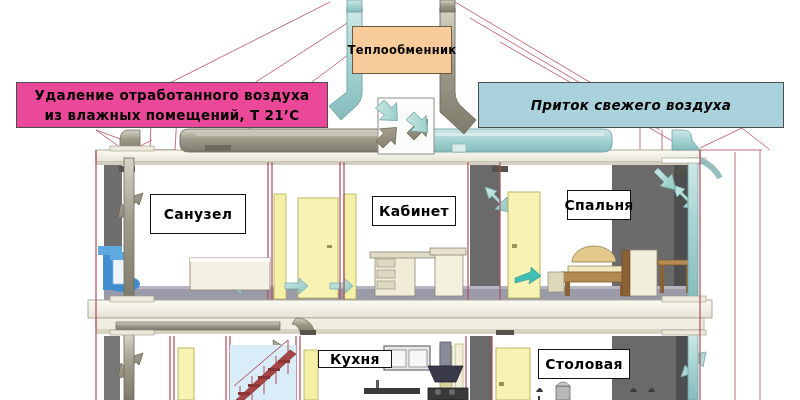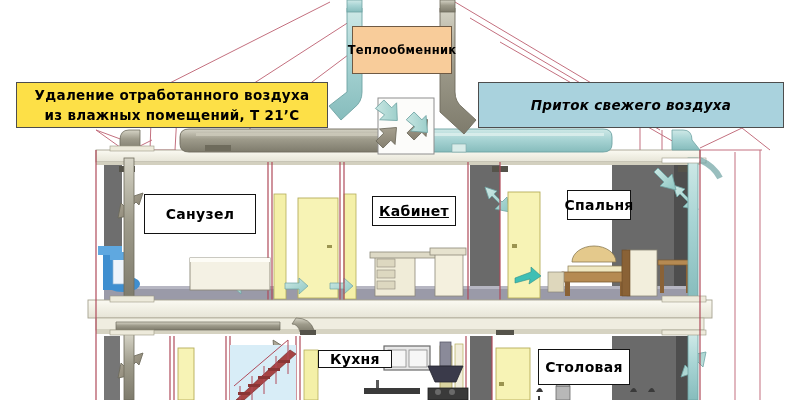--- a/index.html
+++ b/index.html
@@ -7,21 +7,21 @@
        font-family:"DejaVu Sans","Liberation Sans",sans-serif;}
   #stage{position:relative;width:800px;height:400px;background:#ffffff;}
   #stage svg{position:absolute;left:0;top:0;}
 
   .lbl{position:absolute;box-sizing:border-box;display:flex;align-items:center;
        justify-content:center;flex-direction:column;
        font-weight:bold;color:#000;letter-spacing:.3px;}
 
   
   .banner{border:1px solid #4d4d4d;font-size:13.5px;line-height:20px;}
-  .banner.exhaust{background:#fde047;}
+  .banner.exhaust{background:#ec4899;}
   .banner.supply{background:#a9d2dd;}
 
   
   .plate{background:#ffffff;border:1.6px solid #121212;font-size:14px;}
 
   
   .hx{background:#f8cc9a;border:1.2px solid #6f5a44;font-size:11.5px;}
 </style>
 </head>
 <body>
@@ -317,34 +317,34 @@
 
   <div class="lbl banner exhaust" style="left:16px;top:82px;width:312px;height:46px;">
     <span>Удаление отработанного воздуха</span>
     <span>из влажных помещений, Т 21’С</span>
   </div>
 
   <div class="lbl banner supply" style="left:478px;top:82px;width:306px;height:46px;font-style:italic;">
     <span>Приток свежего воздуха</span>
   </div>
 
-  <div class="lbl plate" style="left:144px;top:194px;width:112px;height:40px;">
+  <div class="lbl plate" style="left:150px;top:194px;width:96px;height:40px;">
     <span>Санузел</span>
   </div>
 
-  <div class="lbl plate" style="left:372px;top:196px;width:84px;height:30px;text-decoration:underline;">
+  <div class="lbl plate" style="left:372px;top:196px;width:84px;height:30px;">
     <span>Кабинет</span>
   </div>
 
   <div class="lbl plate" style="left:567px;top:190px;width:64px;height:30px;">
     <span>Спальня</span>
   </div>
 
 
   <div class="lbl plate" style="left:318px;top:350px;width:74px;height:18px;">
     <span>Кухня</span>
   </div>
 
-  <div class="lbl plate" style="left:538px;top:349px;width:92px;height:36px;">
+  <div class="lbl plate" style="left:538px;top:349px;width:92px;height:30px;">
     <span>Столовая</span>
   </div>
 
 </div>
 
 </body></html>

